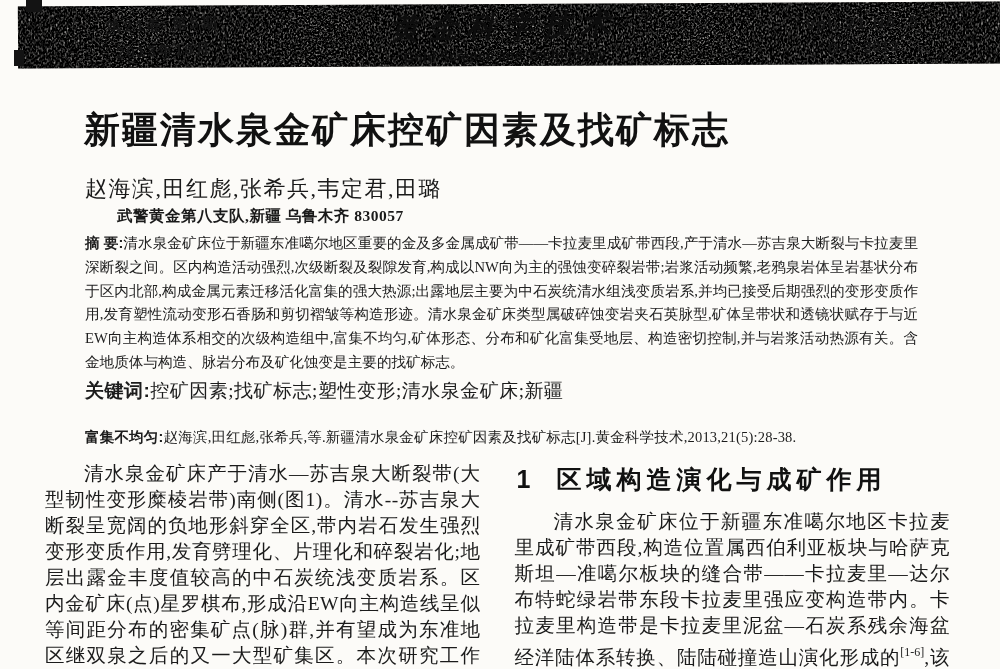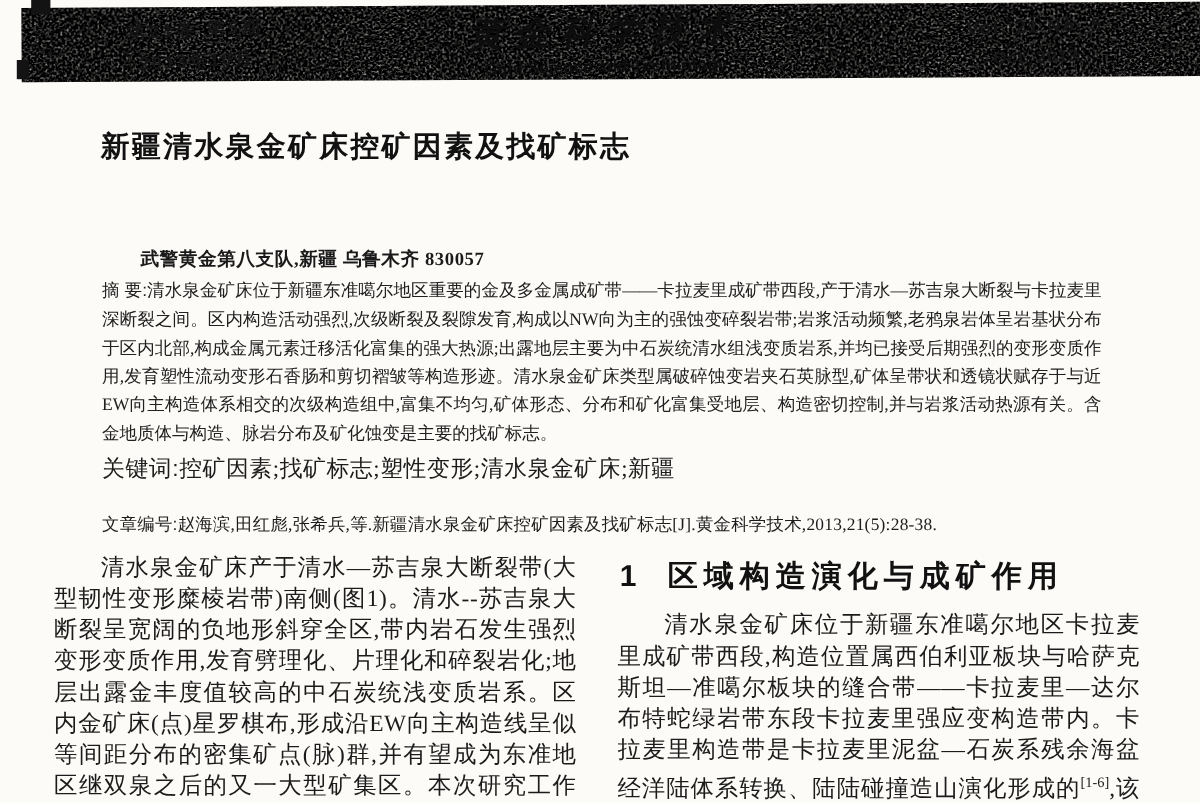--- a/index.html
+++ b/index.html
@@ -42,32 +42,32 @@
   }
   .mast-right .l1 { font-size:15px; letter-spacing:2px; }
   .mast-right .l2 { font-size:14px; letter-spacing:1px; margin-top:8px; }
   .corner-mark { position:absolute; background:#131313; }
   .corner-mark.a { left:26px; top:0; width:16px; height:12px; }
   .corner-mark.b { left:14px; top:50px; width:10px; height:16px; }
   
   .title {
     position:absolute; left:84px; top:106px;
     font-family:Liberation Sans, sans-serif; font-weight:bold;
-    font-size:24px; letter-spacing:2px; color:#111;
+    font-size:36px; letter-spacing:2px; color:#111;
   }
   .authors {
     position:absolute; left:85px; top:174px;
     font-size:22px; letter-spacing:1.5px; color:#1a1a1a;
   }
   .affiliation {
     position:absolute; left:85px; top:206px;
     font-size:15.5px; font-weight:bold; letter-spacing:0.5px; color:#1a1a1a;margin-left:32px;
   }
   
-  .lbl { font-family:"Liberation Sans", sans-serif; font-weight:normal; }
+  .lbl { font-family:"Liberation Sans", sans-serif; font-weight:bold; }
   .abstract {
     position:absolute; left:85px; top:232px; width:833px;
     font-size:14.6px; line-height:23.8px; text-align:justify; color:#202020;
   }
   .keywords {
     position:absolute; left:85px; top:378px; width:833px;
     font-size:19px; letter-spacing:0.5px;
   }
   .classrow {
     position:absolute; left:85px; top:403px; width:860px;
@@ -122,28 +122,29 @@
     </div>
     <div class="mast-right">
       <div class="l1">Vol. 21  No. 5</div>
       <div class="l2">Oct. 2013</div>
     </div>
   </div>
   <div class="corner-mark a"></div>
   <div class="corner-mark b"></div>
 
   <h1 class="title">新疆清水泉金矿床控矿因素及找矿标志</h1>
+  <div class="authors">赵海滨,田红彪,张希兵,韦定君,田璐</div>
   <div class="affiliation">武警黄金第八支队,新疆 乌鲁木齐 830057</div>
 
   <p class="abstract"><span class="lbl">摘 要:</span><span>清水泉金矿床位于新疆东准噶尔地区重要的金及多金属成矿带——卡拉麦里成矿带西段,产于清水—苏吉泉大断裂与卡拉麦里深断裂之间。区内构造活动强烈,次级断裂及裂隙发育,构成以NW向为主的强蚀变碎裂岩带;岩浆活动频繁,老鸦泉岩体呈岩基状分布于区内北部,构成金属元素迁移活化富集的强大热源;出露地层主要为中石炭统清水组浅变质岩系,并均已接受后期强烈的变形变质作用,发育塑性流动变形石香肠和剪切褶皱等构造形迹。清水泉金矿床类型属破碎蚀变岩夹石英脉型,矿体呈带状和透镜状赋存于与近EW向主构造体系相交的次级构造组中,富集不均匀,矿体形态、分布和矿化富集受地层、构造密切控制,并与岩浆活动热源有关。含金地质体与构造、脉岩分布及矿化蚀变是主要的找矿标志。</span></p>
 
   <p class="keywords"><span class="lbl">关键词:</span><span>控矿因素;找矿标志;塑性变形;清水泉金矿床;新疆</span></p>
 
 
-  <p class="citation"><span class="lbl">文章编号:</span><span>赵海滨,田红彪,张希兵,等.新疆清水泉金矿床控矿因素及找矿标志[J].黄金科学技术,2013,21(5):28-38.</span></p>
+  <p class="citation"><span class="lbl">富集不均匀:</span><span>赵海滨,田红彪,张希兵,等.新疆清水泉金矿床控矿因素及找矿标志[J].黄金科学技术,2013,21(5):28-38.</span></p>
 
   <div class="columns">
     <div class="col left">
       <p class="body-p">清水泉金矿床产于清水—苏吉泉大断裂带(大型韧性变形糜棱岩带)南侧(图1)。清水--苏吉泉大断裂呈宽阔的负地形斜穿全区,带内岩石发生强烈变形变质作用,发育劈理化、片理化和碎裂岩化;地层出露金丰度值较高的中石炭统浅变质岩系。区内金矿床(点)星罗棋布,形成沿EW向主构造线呈似等间距分布的密集矿点(脉)群,并有望成为东准地区继双泉之后的又一大型矿集区。本次研究工作旨在</p>
     </div>
     <div class="col right">
       <h2 class="section-h"><span class="num">1</span><span>区域构造演化与成矿作用</span></h2>
       <p class="body-p"><span>清水泉金矿床位于新疆东准噶尔地区卡拉麦里成矿带西段,构造位置属西伯利亚板块与哈萨克斯坦—准噶尔板块的缝合带——卡拉麦里—达尔布特蛇绿岩带东段卡拉麦里强应变构造带内。卡拉麦里构造带是卡拉麦里泥盆—石炭系残余海盆经洋陆体系转换、陆陆碰撞造山演化形成的</span><sup class="ref">[1-6]</sup><span>,该区于中泥</span></p>
     </div>
   </div>

